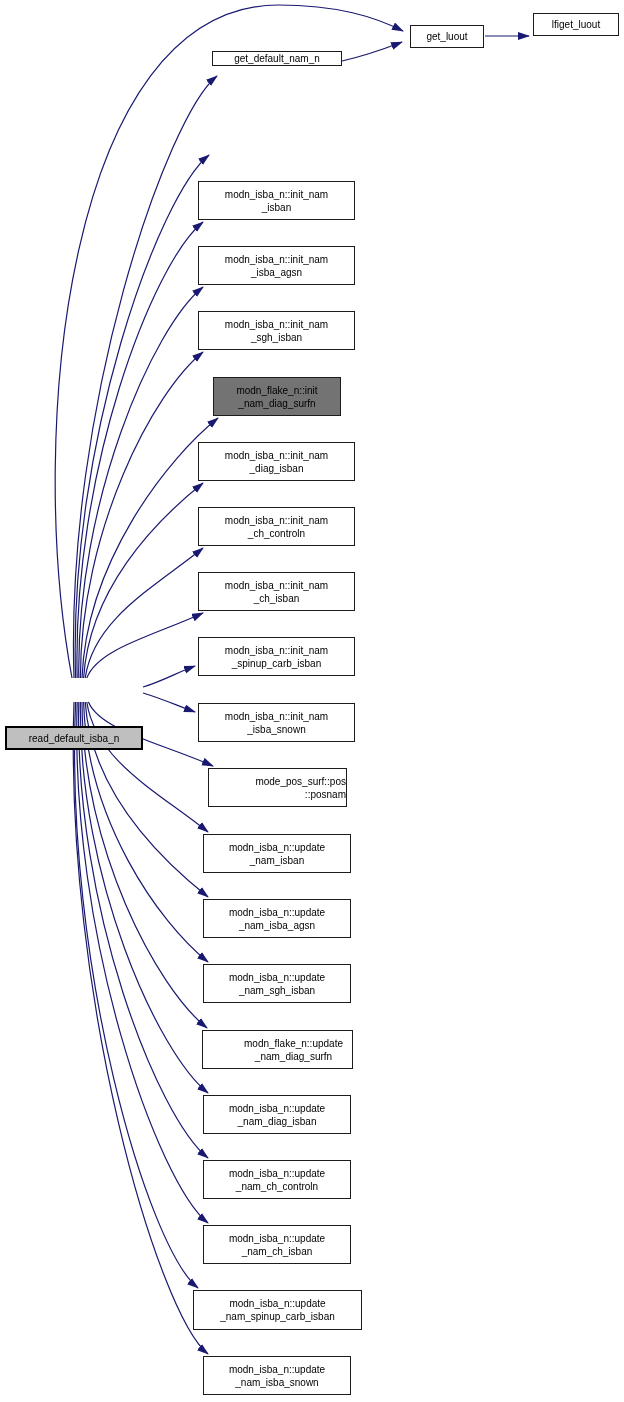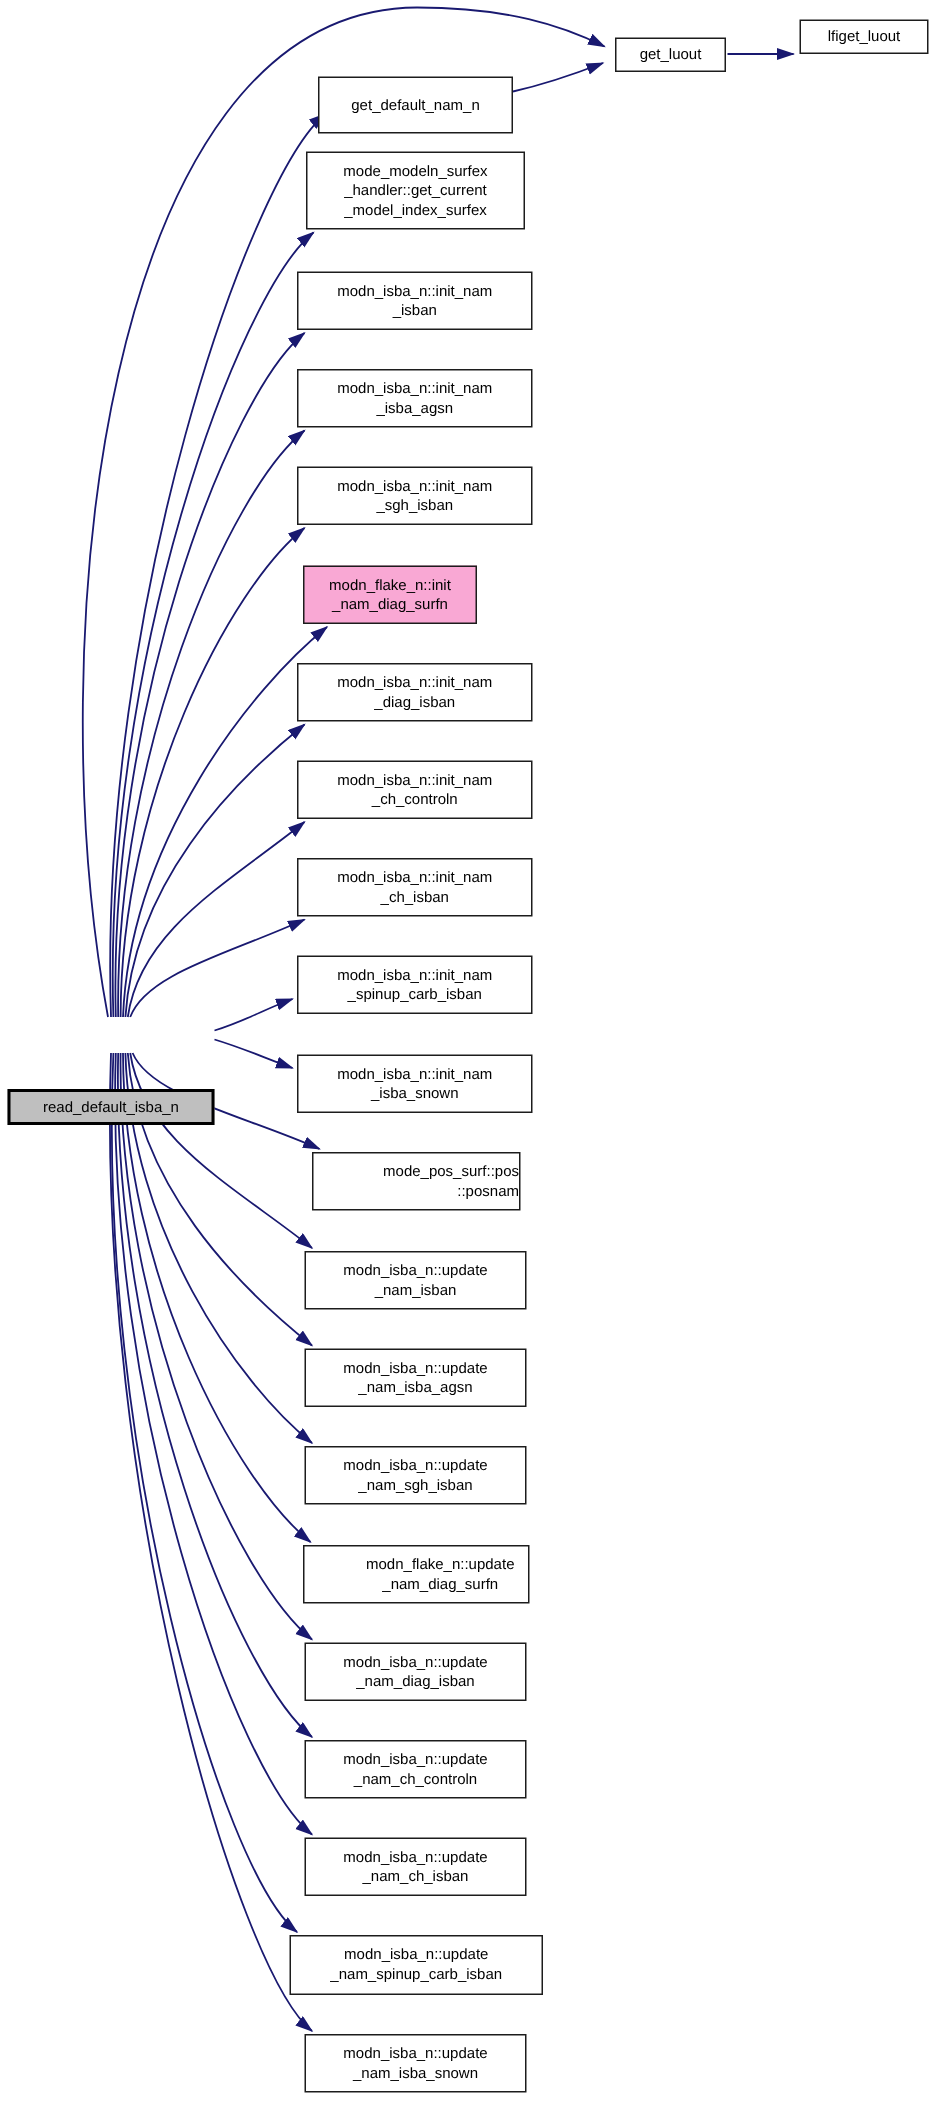--- a/index.html
+++ b/index.html
@@ -72,41 +72,36 @@
   </svg>
 <div class="node node-highlight" style="left: 5px; top: 678px; width: 138px; height: 24px; background: rgb(191, 191, 191); color: rgb(0, 0, 0); margin-top: 48px;">
       <div>read_default_isba_n</div>
     </div>
     <div class="node" style="left: 410px; top: 25px; width: 74px; height: 23px; background: rgb(255, 255, 255); border-color: rgb(28, 28, 28); color: rgb(0, 0, 0);">
       <div>get_luout</div>
     </div>
     <div class="node" style="left: 533px; top: 13px; width: 86px; height: 23px; background: rgb(255, 255, 255); border-color: rgb(28, 28, 28); color: rgb(0, 0, 0);">
       <div>lfiget_luout</div>
     </div>
-    <div class="node" style="left: 212px; top: 51px; width: 130px; height: 38px; background: rgb(255, 255, 255); border-color: rgb(28, 28, 28); color: rgb(0, 0, 0);">
+    <div class="node" style="left: 212px; top: 51px; width: 130px; height: 15px; background: rgb(255, 255, 255); border-color: rgb(28, 28, 28); color: rgb(0, 0, 0);">
       <div>get_default_nam_n</div>
-    </div>
-    <div class="node" style="left: 204px; top: 101px; width: 146px; height: 52px; background: rgb(255, 255, 255); border-color: rgb(28, 28, 28); color: rgb(0, 0, 0);">
-      <div>mode_modeln_surfex</div>
-      <div>_handler::get_current</div>
-      <div>_model_index_surfex</div>
     </div>
     <div class="node" style="left: 198px; top: 181px; width: 157px; height: 39px; background: rgb(255, 255, 255); border-color: rgb(28, 28, 28); color: rgb(0, 0, 0);">
       <div>modn_isba_n::init_nam</div>
       <div>_isban</div>
     </div>
     <div class="node" style="left: 198px; top: 246px; width: 157px; height: 39px; background: rgb(255, 255, 255); border-color: rgb(28, 28, 28); color: rgb(0, 0, 0);">
       <div>modn_isba_n::init_nam</div>
       <div>_isba_agsn</div>
     </div>
     <div class="node" style="left: 198px; top: 311px; width: 157px; height: 39px; background: rgb(255, 255, 255); border-color: rgb(28, 28, 28); color: rgb(0, 0, 0);">
       <div>modn_isba_n::init_nam</div>
       <div>_sgh_isban</div>
     </div>
-    <div class="node" style="left: 202px; top: 377px; width: 116px; height: 39px; background: #f9a8d4; border-color: rgb(28, 28, 28); color: rgb(0, 0, 0);">
+    <div class="node" style="left: 213px; top: 377px; width: 128px; height: 39px; background: #737373; border-color: rgb(28, 28, 28); color: rgb(0, 0, 0);">
       <div>modn_flake_n::init</div>
       <div>_nam_diag_surfn</div>
     </div>
     <div class="node" style="left: 198px; top: 442px; width: 157px; height: 39px; background: rgb(255, 255, 255); border-color: rgb(28, 28, 28); color: rgb(0, 0, 0);">
       <div>modn_isba_n::init_nam</div>
       <div>_diag_isban</div>
     </div>
     <div class="node" style="left: 198px; top: 507px; width: 157px; height: 39px; background: rgb(255, 255, 255); border-color: rgb(28, 28, 28); color: rgb(0, 0, 0);">
       <div>modn_isba_n::init_nam</div>
       <div>_ch_controln</div>

